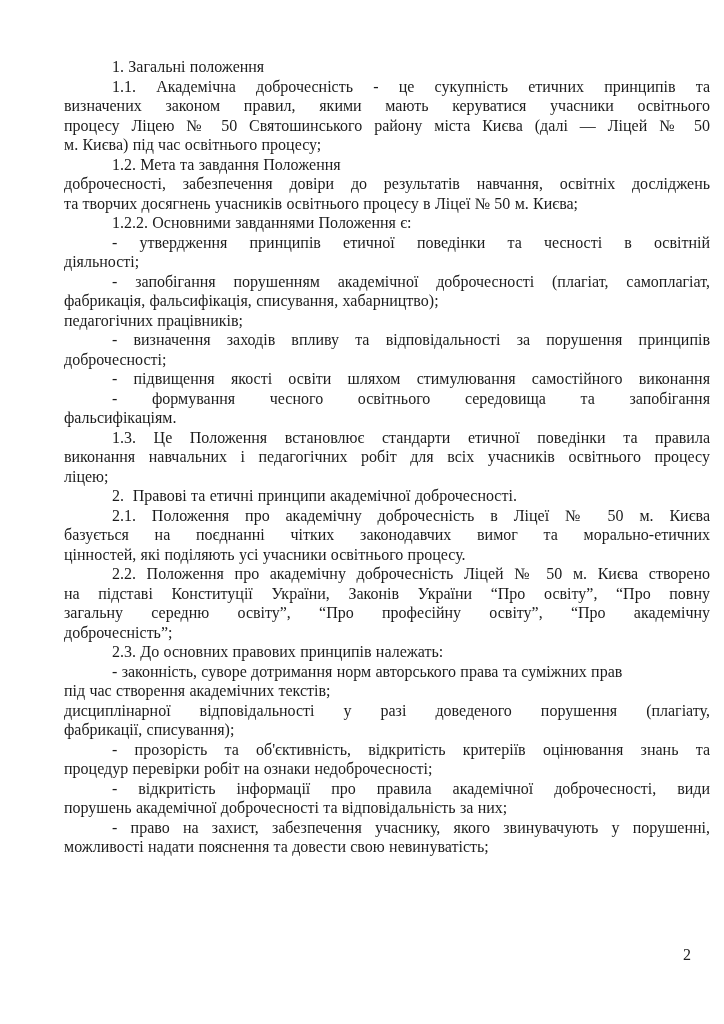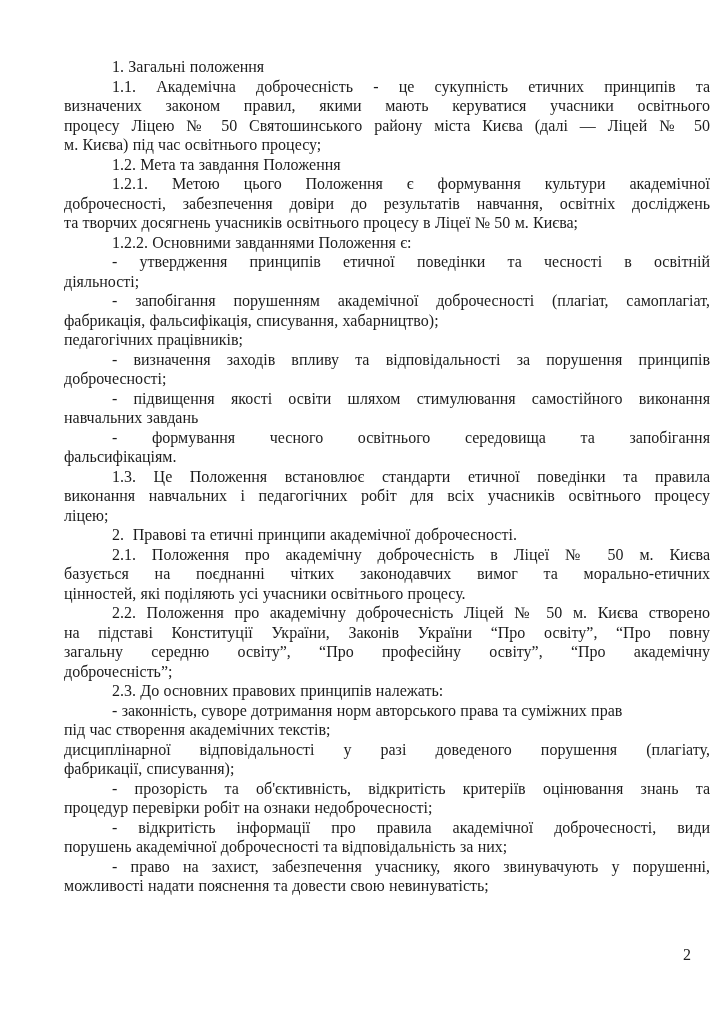--- a/index.html
+++ b/index.html
@@ -49,33 +49,31 @@
 <body>
 
 <div class="page">
   <div class="content">
       <div class="line ind">1. Загальні положення</div>
       <div class="line j ind">1.1. Академічна доброчесність - це сукупність етичних принципів та</div>
       <div class="line j">визначених законом правил, якими мають керуватися учасники освітнього</div>
       <div class="line j">процесу Ліцею № 50 Святошинського району міста Києва (далі — Ліцей № 50</div>
       <div class="line">м. Києва) під час освітнього процесу;</div>
       <div class="line ind">1.2. Мета та завдання Положення</div>
-      <div class="line j ind">1.2.1. Метою цього Положення є формування культури академічної</div>
       <div class="line j">доброчесності, забезпечення довіри до результатів навчання, освітніх досліджень</div>
       <div class="line">та творчих досягнень учасників освітнього процесу в Ліцеї № 50 м. Києва;</div>
       <div class="line ind">1.2.2. Основними завданнями Положення є:</div>
       <div class="line j ind">- утвердження принципів етичної поведінки та чесності в освітній</div>
       <div class="line">діяльності;</div>
       <div class="line j ind">- запобігання порушенням академічної доброчесності (плагіат, самоплагіат,</div>
       <div class="line">фабрикація, фальсифікація, списування, хабарництво);</div>
       <div class="line">педагогічних працівників;</div>
       <div class="line j ind">- визначення заходів впливу та відповідальності за порушення принципів</div>
       <div class="line">доброчесності;</div>
       <div class="line j ind">- підвищення якості освіти шляхом стимулювання самостійного виконання</div>
-      <div class="line">навчальних завдань</div>
       <div class="line j ind">- формування чесного освітнього середовища та запобігання</div>
       <div class="line">фальсифікаціям.</div>
       <div class="line j ind">1.3. Це Положення встановлює стандарти етичної поведінки та правила</div>
       <div class="line j">виконання навчальних і педагогічних робіт для всіх учасників освітнього процесу</div>
       <div class="line">ліцею;</div>
       <div class="line ind">2.&nbsp; Правові та етичні принципи академічної доброчесності.</div>
       <div class="line j ind">2.1. Положення про академічну доброчесність в Ліцеї № 50 м. Києва</div>
       <div class="line j">базується на поєднанні чітких законодавчих вимог та морально-етичних</div>
       <div class="line">цінностей, які поділяють усі учасники освітнього процесу.</div>
       <div class="line j ind">2.2. Положення про академічну доброчесність Ліцей № 50 м. Києва створено</div>

